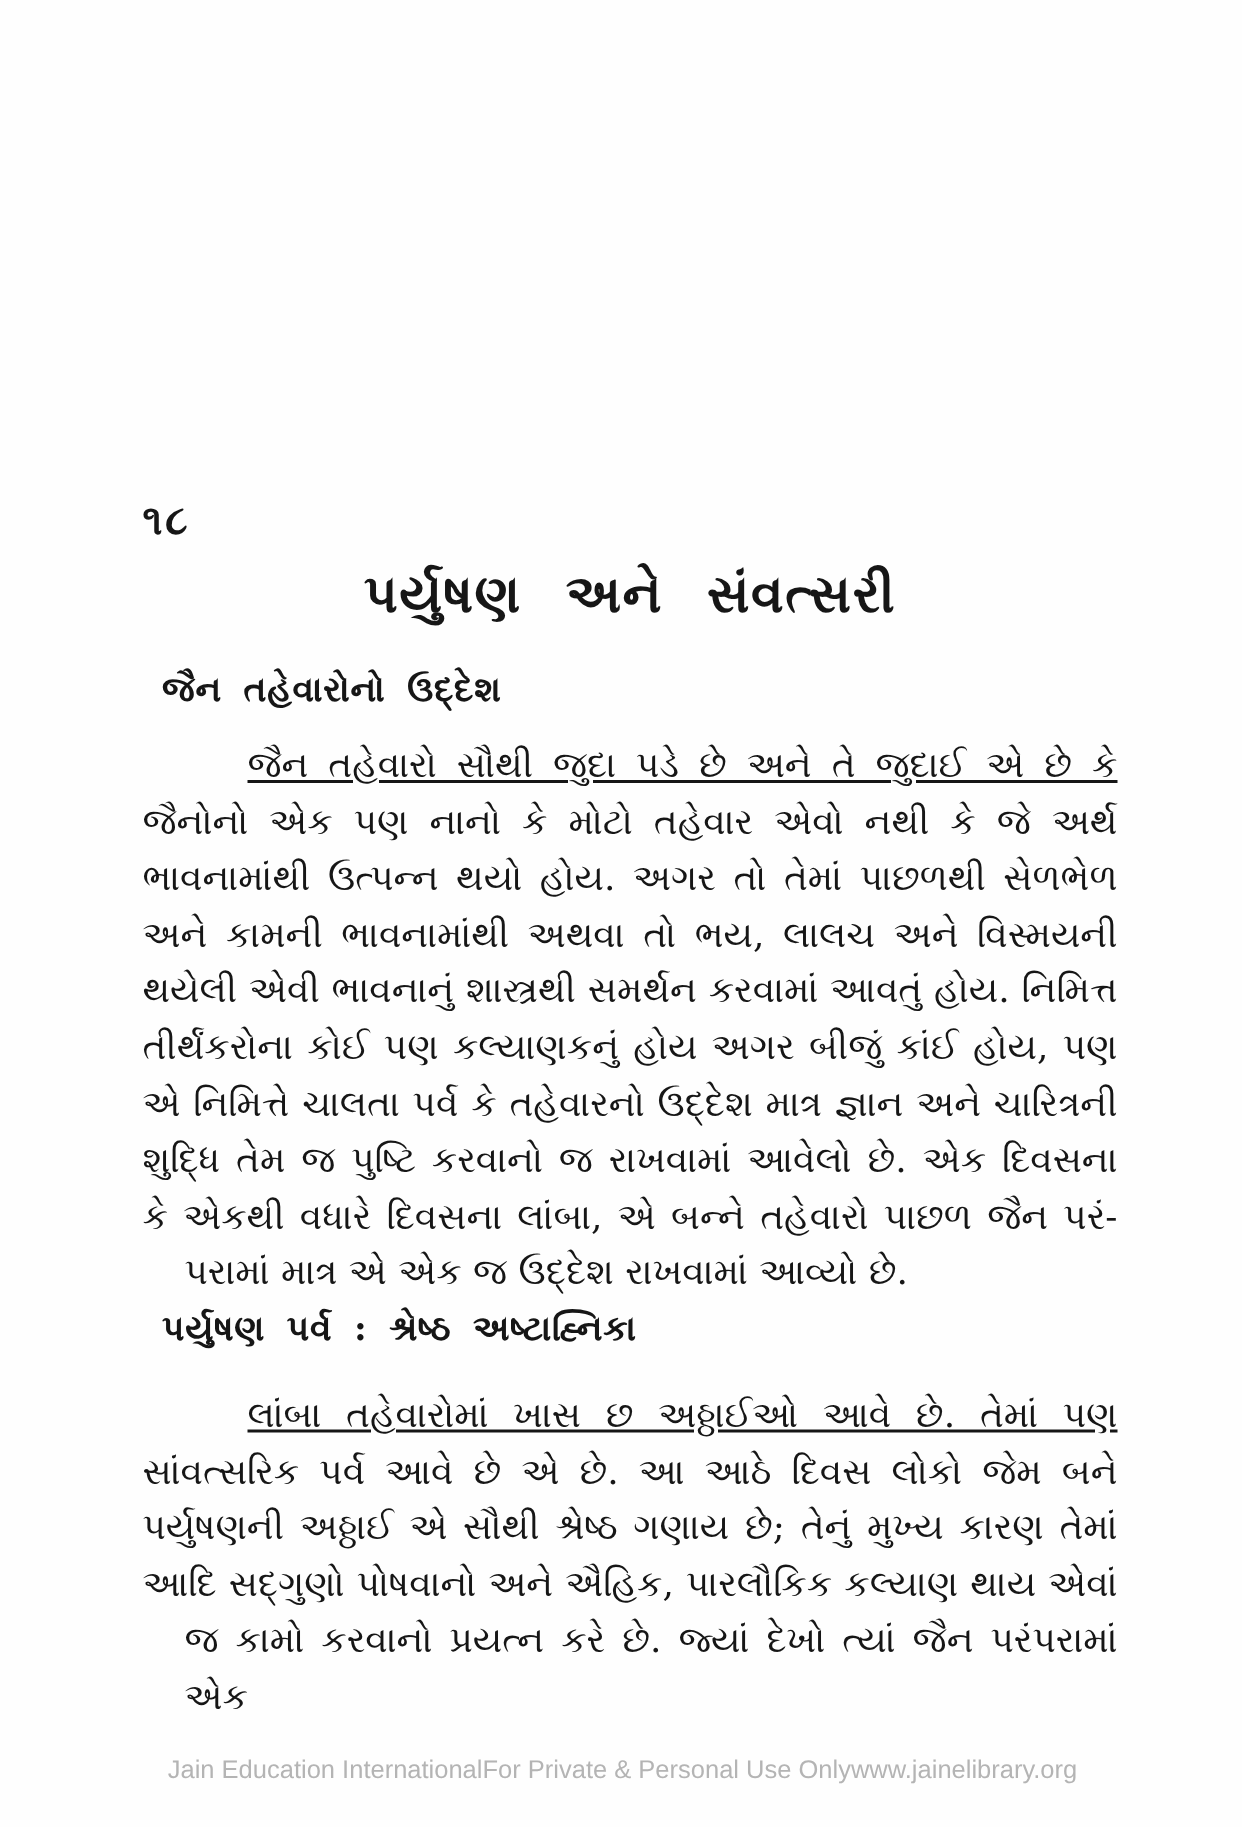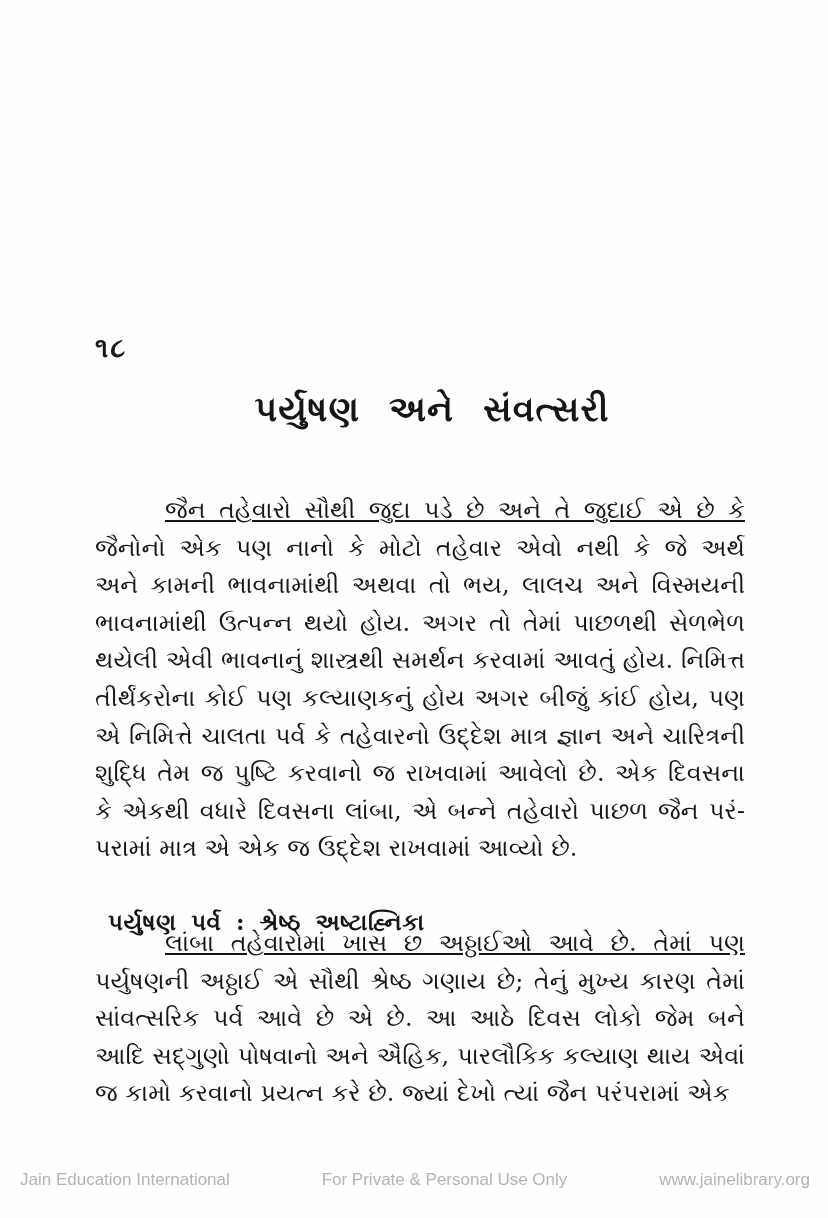--- a/index.html
+++ b/index.html
@@ -24,98 +24,99 @@
     text-align: left;
     font-size: 27px;
     font-weight: bold;
     letter-spacing: 2px;
   }
   .page-title {
     position: absolute;
     top: 376px;
     left: 95px;
     width: 650px;
-    margin: 12px;
+    margin: 0;
     text-align: center;
     font-size: 35px;
     font-weight: bold;
     word-spacing: 16px;
     letter-spacing: 1px;
   }
   .section-heading {
     position: absolute;
     left: 108px;
     margin: 0;
     font-size: 23px;
     font-weight: bold;
     letter-spacing: 0.5px;
     word-spacing: 6px;
   }
   .heading-1 { top: 446px; }
-  .heading-2 { top: 908px; text-align: center; }
+  .heading-2 { top: 872px; text-align: center; }
   .para {
     position: absolute;
     left: 95px;
     width: 650px;
     font-size: 24px;
     line-height: 37.6px;
   }
   .para-1 { top: 492px; }
   .para-2 { top: 925px; }
   .line {
     text-align: justify;
     text-align-last: justify;
     white-space: normal;
   }
   .line.indent { text-indent: 70px; text-decoration: underline; }
-  .line.last { text-align-last: left; }
+  .line.last { text-align-last: left; margin-left: 28px; }
   .footer {
     position: absolute;
     top: 1170px;
     left: 0;
     width: 828px;
     box-sizing: border-box;
     padding: 0 18px 0 20px;
     display: flex;
-    justify-content: space-between;
+    justify-content: center;
     align-items: baseline;
     font-family: "Liberation Sans", "DejaVu Sans", sans-serif;
     font-size: 17px;
     color: #b4b4b4;
   }
 </style>
 </head>
 <body>
 
 <div class="page">
 
   <div class="chapter-number">૧૮</div>
 
   <h1 class="page-title">પર્યુષણ અને સંવત્સરી</h1>
 
+  <h2 class="section-heading heading-1">જૈન તહેવારોનો ઉદ્દેશ</h2>
 
   <div class="para para-1">
     <div class="line indent">જૈન તહેવારો સૌથી જુદા પડે છે અને તે જુદાઈ એ છે કે</div>
     <div class="line">જૈનોનો એક પણ નાનો કે મોટો તહેવાર એવો નથી કે જે અર્થ</div>
+    <div class="line">ભાવનામાંથી ઉત્પન્ન થયો હોય. અગર તો તેમાં પાછળથી સેળભેળ</div>
     <div class="line">અને કામની ભાવનામાંથી અથવા તો ભય, લાલચ અને વિસ્મયની</div>
-    <div class="line">ભાવનામાંથી ઉત્પન્ન થયો હોય. અગર તો તેમાં પાછળથી સેળભેળ</div>
     <div class="line">થયેલી એવી ભાવનાનું શાસ્ત્રથી સમર્થન કરવામાં આવતું હોય. નિમિત્ત</div>
     <div class="line">તીર્થંકરોના કોઈ પણ કલ્યાણકનું હોય અગર બીજું કાંઈ હોય, પણ</div>
     <div class="line">એ નિમિત્તે ચાલતા પર્વ કે તહેવારનો ઉદ્દેશ માત્ર જ્ઞાન અને ચારિત્રની</div>
     <div class="line">શુદ્ધિ તેમ જ પુષ્ટિ કરવાનો જ રાખવામાં આવેલો છે. એક દિવસના</div>
     <div class="line">કે એકથી વધારે દિવસના લાંબા, એ બન્ને તહેવારો પાછળ જૈન પરં-</div>
     <div class="line last">પરામાં માત્ર એ એક જ ઉદ્દેશ રાખવામાં આવ્યો છે.</div>
   </div>
 
   <h2 class="section-heading heading-2">પર્યુષણ પર્વ : શ્રેષ્ઠ અષ્ટાહ્નિકા</h2>
 
   <div class="para para-2">
     <div class="line indent">લાંબા તહેવારોમાં ખાસ છ અઠ્ઠાઈઓ આવે છે. તેમાં પણ</div>
+    <div class="line">સાંવત્સરિક પર્વ આવે છે એ છે. આ આઠે દિવસ લોકો જેમ બને</div>
     <div class="line">પર્યુષણની અઠ્ઠાઈ એ સૌથી શ્રેષ્ઠ ગણાય છે; તેનું મુખ્ય કારણ તેમાં</div>
-    <div class="line">સાંવત્સરિક પર્વ આવે છે એ છે. આ આઠે દિવસ લોકો જેમ બને</div>
     <div class="line">આદિ સદ્ગુણો પોષવાનો અને ઐહિક, પારલૌકિક કલ્યાણ થાય એવાં</div>
     <div class="line last">જ કામો કરવાનો પ્રયત્ન કરે છે. જ્યાં દેખો ત્યાં જૈન પરંપરામાં એક</div>
   </div>
 
   <div class="footer">
     <span>Jain Education International</span>
     <span>For Private &amp; Personal Use Only</span>
     <span>www.jainelibrary.org</span>
   </div>
 

